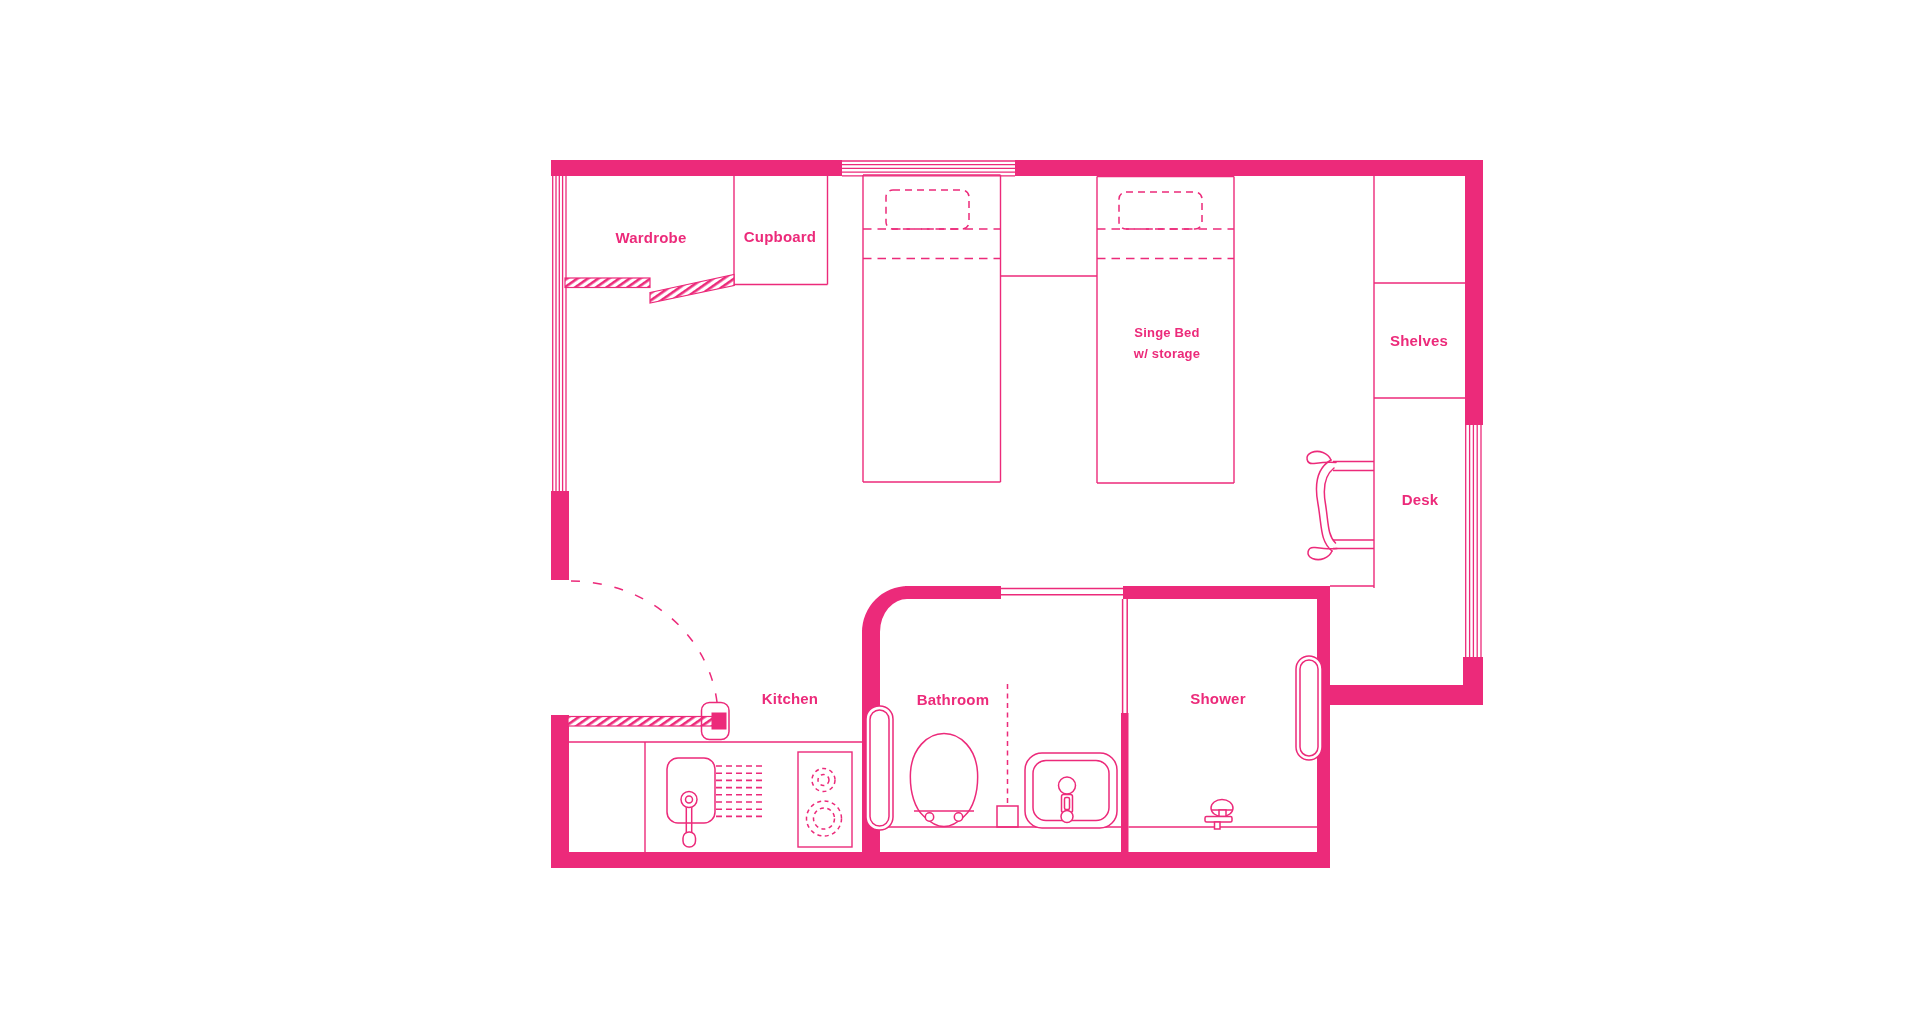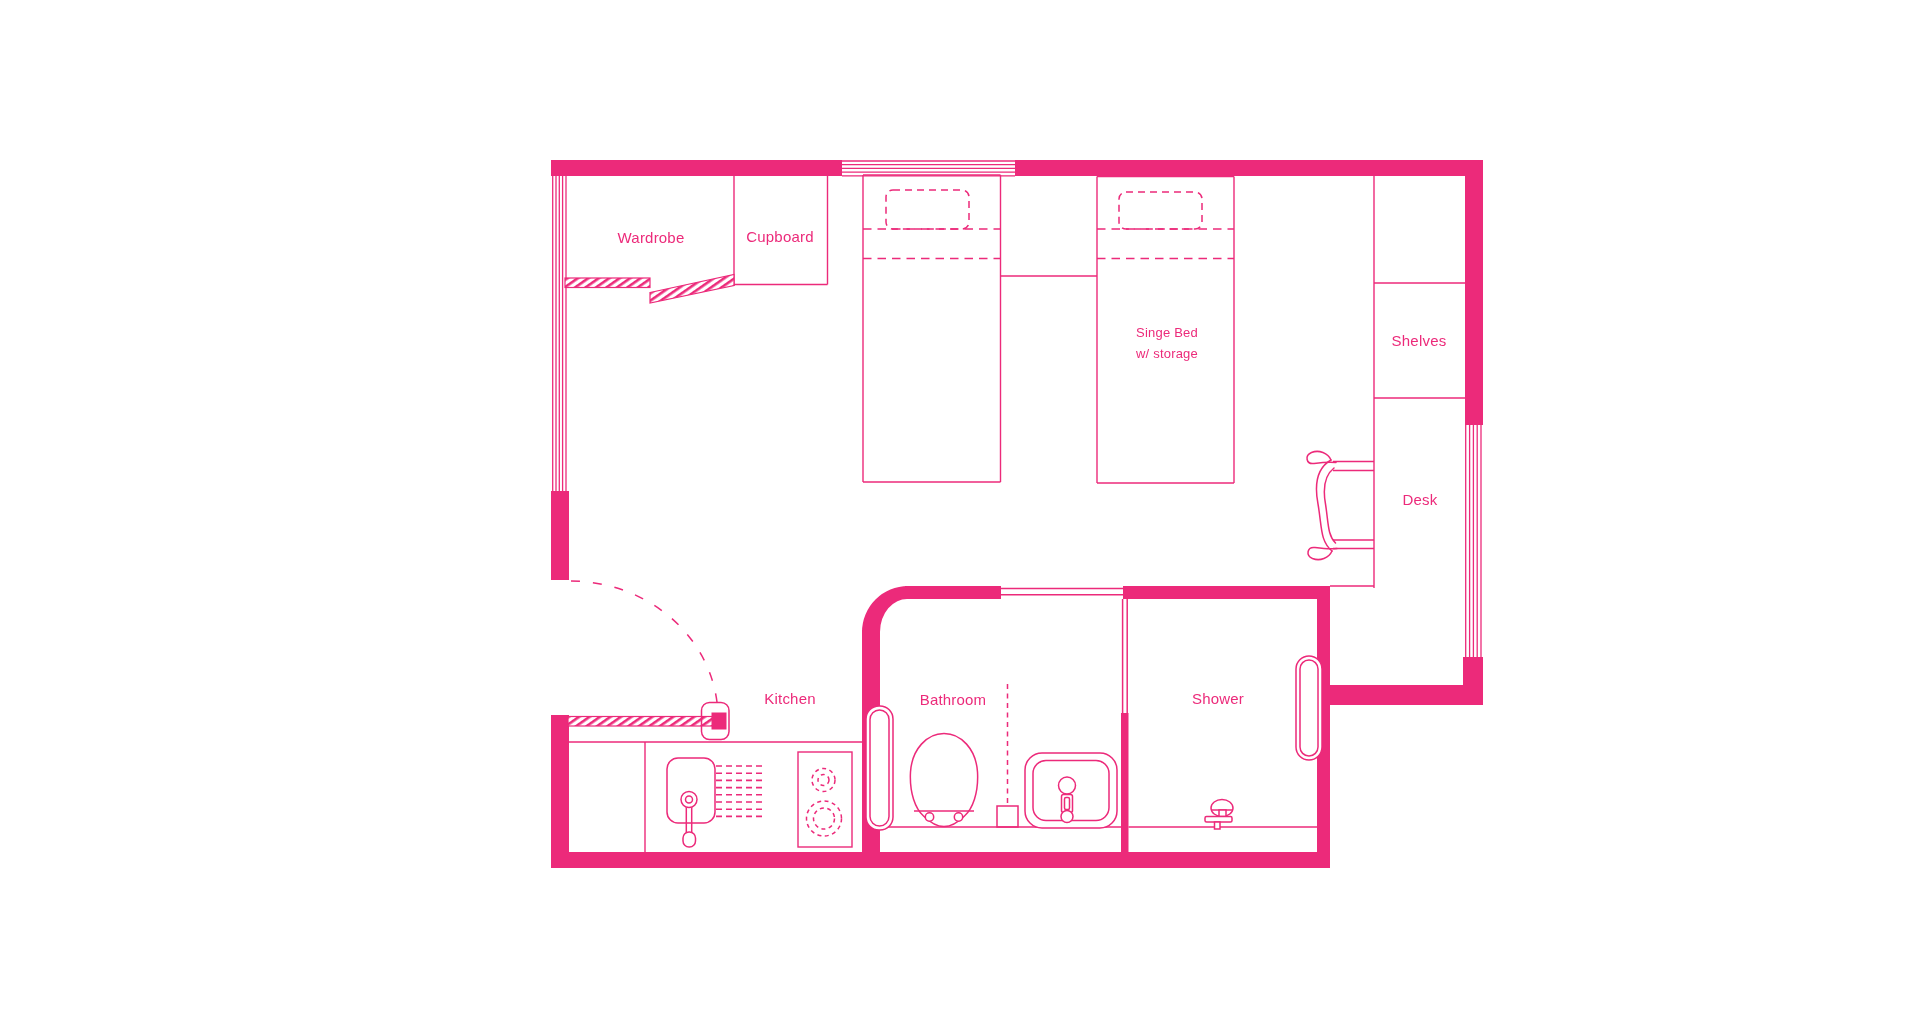--- a/index.html
+++ b/index.html
@@ -4,20 +4,21 @@
 <style>
   :root { --accent: #EC2A7A; }
   html, body { margin: 0; padding: 0; background: #ffffff; }
   .stage {
     position: relative;
     width: 1920px;
     height: 1020px;
     background: #ffffff;
     overflow: hidden;
     font-family: "Liberation Sans", sans-serif;
+    font-weight: bold;
   }
   svg.plan { position: absolute; left: 0; top: 0; color: var(--accent); }
   svg.plan text {
     font-family: "Liberation Sans", sans-serif;
     fill: var(--accent);
     letter-spacing: 0.2px;
   }
   .lbl  { font-size: 15px; }
   .lbl2 { font-size: 13px; }
 </style>

